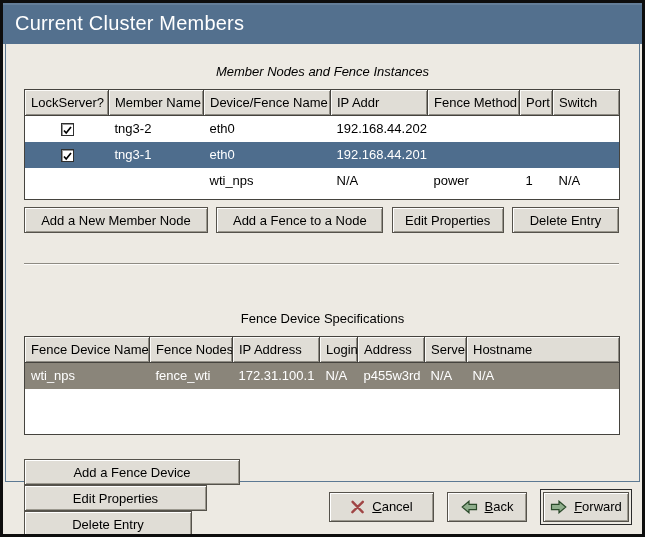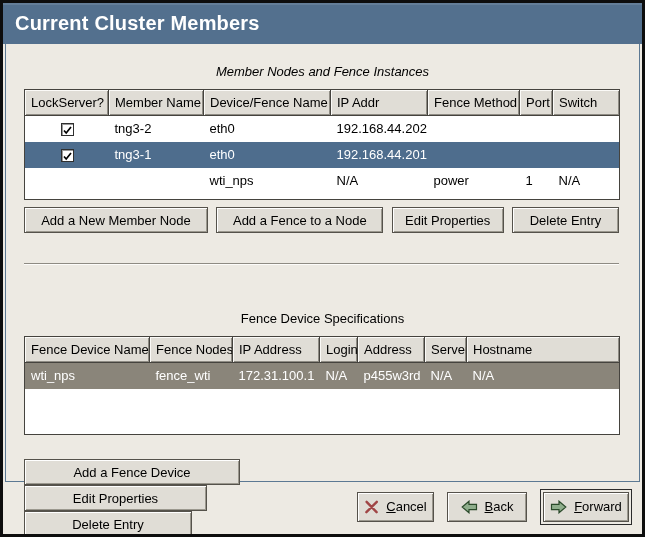--- a/index.html
+++ b/index.html
@@ -17,21 +17,21 @@
   body{font-family:"Liberation Sans","DejaVu Sans",sans-serif;}
   .window{
     width:645px;height:537px;background:var(--body-bg);
     border:3px solid #0d0d0d;position:relative;overflow:hidden;
   }
   .titlebar{
     height:41px;background:var(--titlebar-bg);
     display:flex;align-items:center;padding-left:12px;
     box-shadow:inset 0 2px 0 rgba(255,255,255,0.10);
   }
-  .titlebar .title{color:#ffffff;font-size:20px;font-weight:bold;letter-spacing:0.2px;}
+  .titlebar .title{color:#ffffff;font-size:20px;font-weight:normal;letter-spacing:0.2px;}
   .panel{
     margin:0 2px;height:438px;background:var(--body-bg);
     border:1px solid var(--panel-border);border-top:none;
     padding:0 18px;
   }
   .section-title{
     text-align:center;font-size:13px;color:#000;
   }
   .st1{padding-top:20px;font-style:italic;}
   .st2{padding-top:46px;}
@@ -218,21 +218,21 @@
     <div class="btn-row br2">
       <button class="gbtn" style="width:216px">Add a Fence Device</button>
       <button class="gbtn" style="width:183px">Edit Properties</button>
       <button class="gbtn" style="width:168px">Delete Entry</button>
     </div>
 
   </div>
 
   <div class="footer">
 
-    <button class="gbtn fbtn" style="width:77px">
+    <button class="gbtn fbtn" style="width:105px">
       <span class="icon">
         <svg width="15" height="14" viewBox="0 0 15 14">
           <path d="M2.6 1.8 L12.6 12.2 M12.8 1.8 L2.4 12.2" stroke="var(--cancel-icon-red)" stroke-width="2.4" fill="none" stroke-linecap="round"></path>
         </svg>
       </span>
       <span><span class="mn">C</span><span>ancel</span></span>
     </button>
 
     <button class="gbtn fbtn" style="width:80px">
       <span class="icon">

